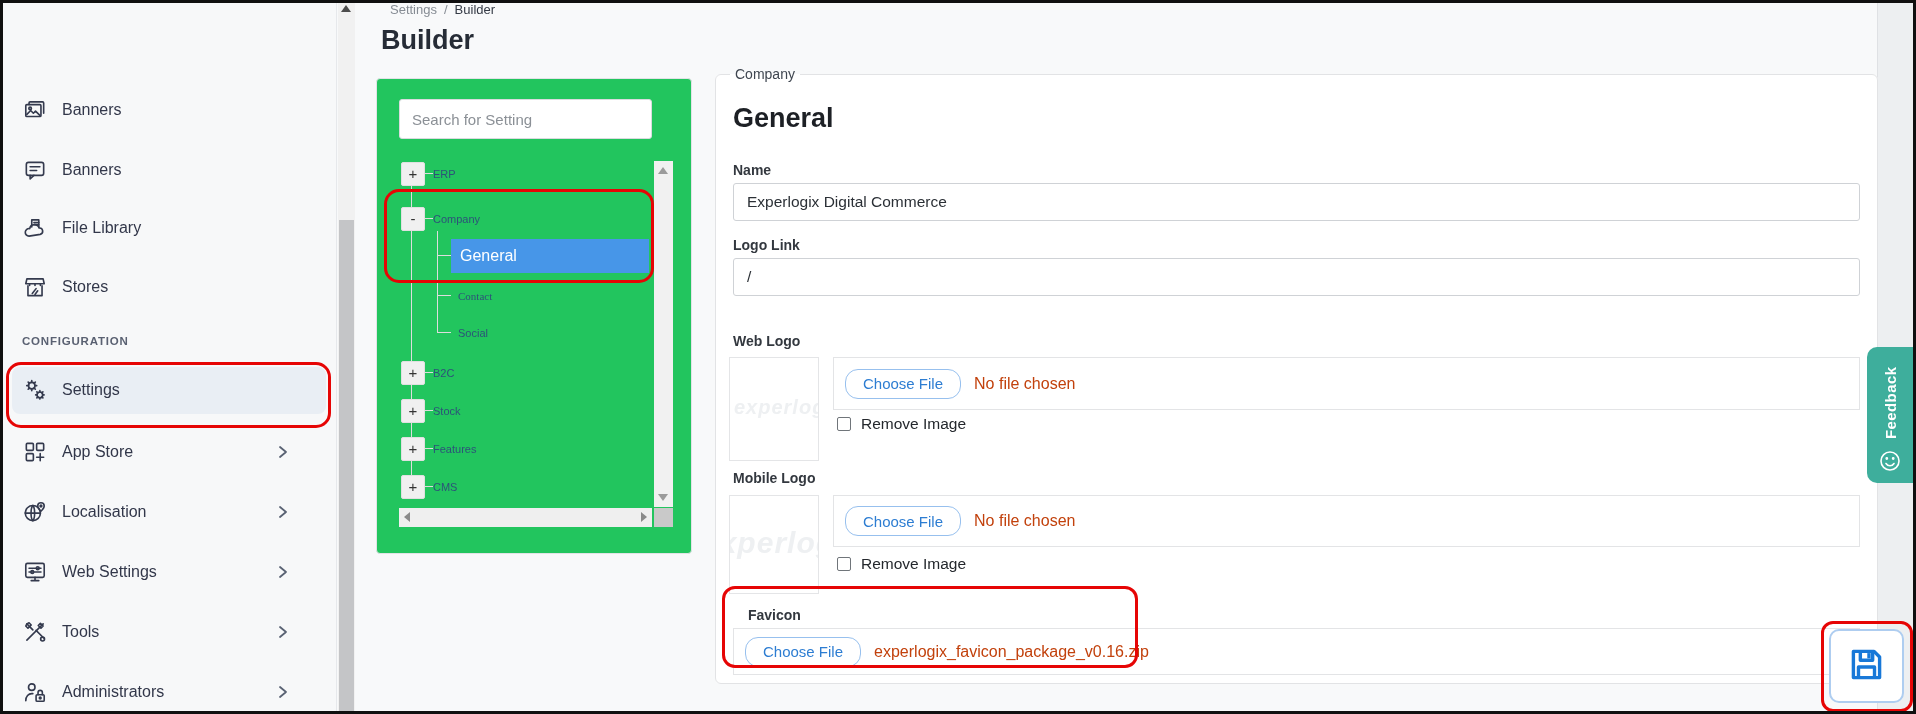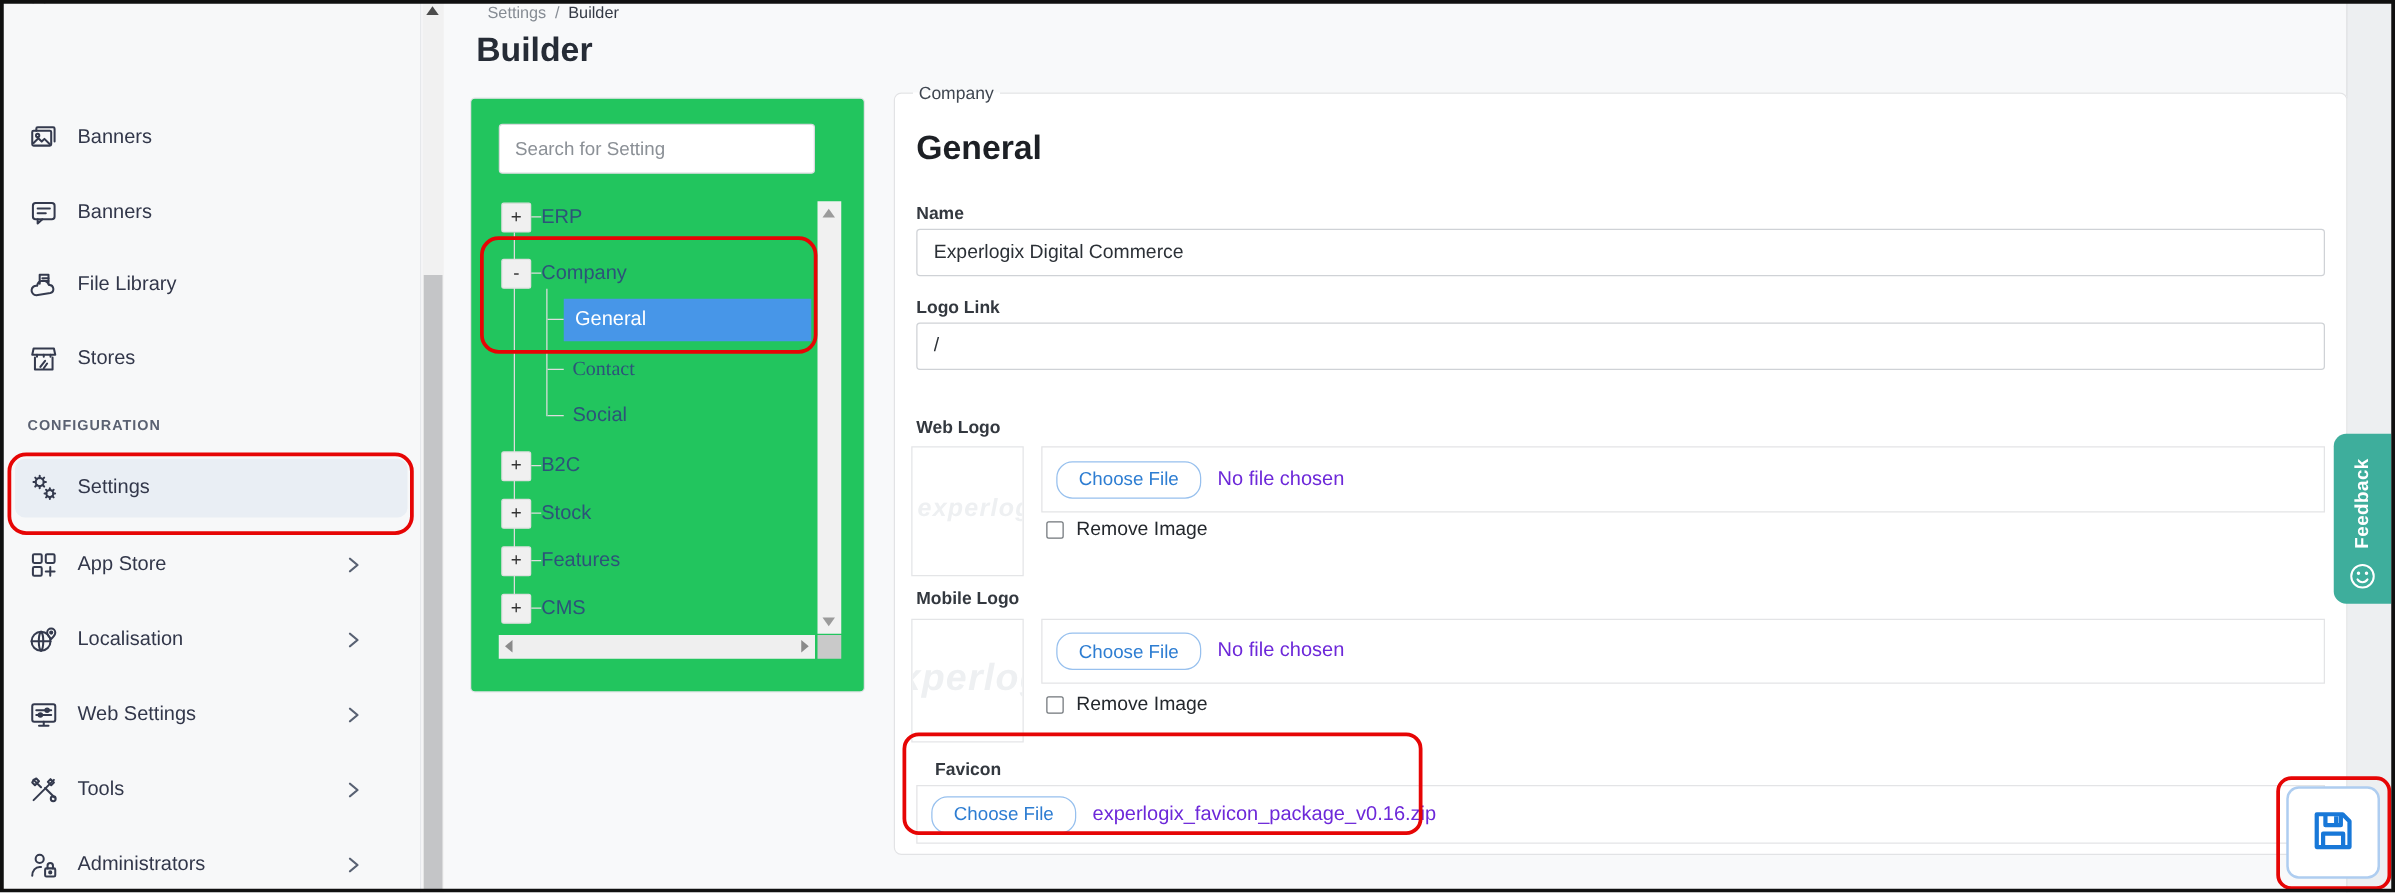--- a/index.html
+++ b/index.html
@@ -37,39 +37,39 @@
   .breadcrumb .bc-sep { color:#868c94; margin:0 7px; }
   .breadcrumb .bc-cur { color:#343a45; }
   .page-title { position:absolute; left:381px; top:25px; font-size:27px; font-weight:600; color:#262c36; z-index:2; }
 
   
   .tree-card { position:absolute; left:376px; top:78px; width:316px; height:476px; background:#22c55e; border:1px solid #e2e3e6; border-radius:4px; z-index:2; }
   .search-input { position:absolute; left:22px; top:20px; width:253px; height:40px; border:1px solid #d9dbde; border-radius:3px; padding:0 12px; font-size:15px; color:#2b3037; font-family:inherit; background:#fff; }
   .search-input::placeholder { color:#8b9096; }
   .tline { position:absolute; background:#ddd; }
   .expander { position:absolute; width:24px; height:24px; background:#f0f0f0; border:1px solid #e0e0e0; border-radius:2px; text-align:center; line-height:22px; font-size:15px; color:#333; cursor:pointer; }
-  .tnode { position:absolute; font-size:16px; color:#2d5379; line-height:22px; cursor:pointer; white-space:nowrap; }
+  .tnode { position:absolute; font-size:11px; color:#2d5379; line-height:22px; cursor:pointer; white-space:nowrap; }
   .tnode-sel { position:absolute; left:74px; top:160px; width:198px; height:34px; background:#4796e8; color:#fff; font-size:16px; line-height:34px; padding-left:9px; cursor:pointer; }
   .tree-sbv { position:absolute; left:277px; top:82px; width:19px; height:346px; background:#f1f1f1; }
   .tree-sbh { position:absolute; left:22px; top:429px; width:253px; height:19px; background:#efefef; }
   .tree-sbc { position:absolute; left:277px; top:429px; width:19px; height:19px; background:#c9c9c9; }
 
   
   fieldset.company { position:absolute; left:715px; top:66px; width:1163px; height:618px; border:1px solid #e2e3e5; border-radius:6px; background:#fff; z-index:2; }
   fieldset.company legend { margin-left:14px; padding:0 5px; font-size:14px; color:#3f4650; }
   .f-abs { position:absolute; }
   .form-h2 { left:17px; top:21px; font-size:27px; font-weight:700; color:#1d2025; }
   .f-label { left:17px; font-size:14px; font-weight:700; color:#33383f; }
   .text-input { left:17px; width:1127px; height:38px; border:1px solid #cfd2d6; border-radius:3px; padding:0 13px; font-size:15.5px; color:#2b3036; font-family:inherit; background:#fff; }
   .img-box { left:13px; width:90px; background:#fff; border:1px solid #e4e5e7; overflow:hidden; position:absolute; }
   .img-box span { position:absolute; left:4px; top:38px; font-size:20px; font-weight:700; font-style:italic; color:#eef0f2; letter-spacing:1px; }
   .img-box.mobile span { font-size:30px; left:-28px; top:30px; }
   .file-box { position:absolute; background:#fff; border:1px solid #e3e4e6; display:flex; align-items:center; }
   .choose-btn { margin-left:11px; height:30px; padding:0 17px; background:#fff; border:1px solid #97c0ee; border-radius:13px; color:#2d7dd2; font-size:15px; font-family:inherit; cursor:pointer; }
-  .file-status { margin-left:13px; font-size:16px; color:#6d28d9; }
+  .file-status { margin-left:13px; font-size:16px; color:#c2410c; }
   .remove-row { position:absolute; display:flex; align-items:center; }
   .remove-row .cb { width:14px; height:14px; border:1.5px solid #70757a; border-radius:2px; background:#fff; cursor:pointer; }
   .remove-row .rl { margin-left:10px; font-size:15.5px; color:#24282d; }
 
   
   .right-strip { position:absolute; left:1877px; top:0; width:36px; height:714px; background:#edeff1; border-left:1px solid #dfe1e4; z-index:1; }
   .feedback-tab { position:absolute; left:1867px; top:347px; width:46px; height:136px; background:#3eae9c; border-radius:10px 0 0 10px; z-index:5; cursor:pointer; }
   .feedback-tab .fb-txt { position:absolute; left:0; top:10px; width:46px; height:92px; display:flex; align-items:center; justify-content:center; writing-mode:vertical-rl; transform:rotate(180deg); color:#fff; font-size:15px; font-weight:700; letter-spacing:.4px; }
   .feedback-tab .fb-smiley { position:absolute; left:11px; top:102px; width:24px; height:24px; }
   .save-btn { position:absolute; left:1829px; top:629px; width:75px; height:74px; background:#fff; border:2px solid #aecdf0; border-radius:10px; display:flex; align-items:center; justify-content:center; cursor:pointer; z-index:6; }

